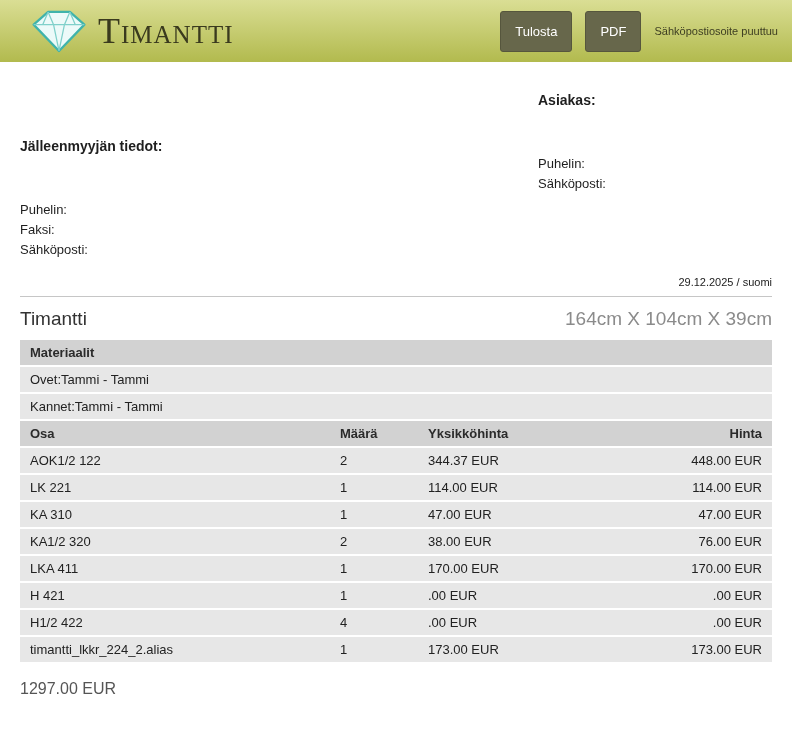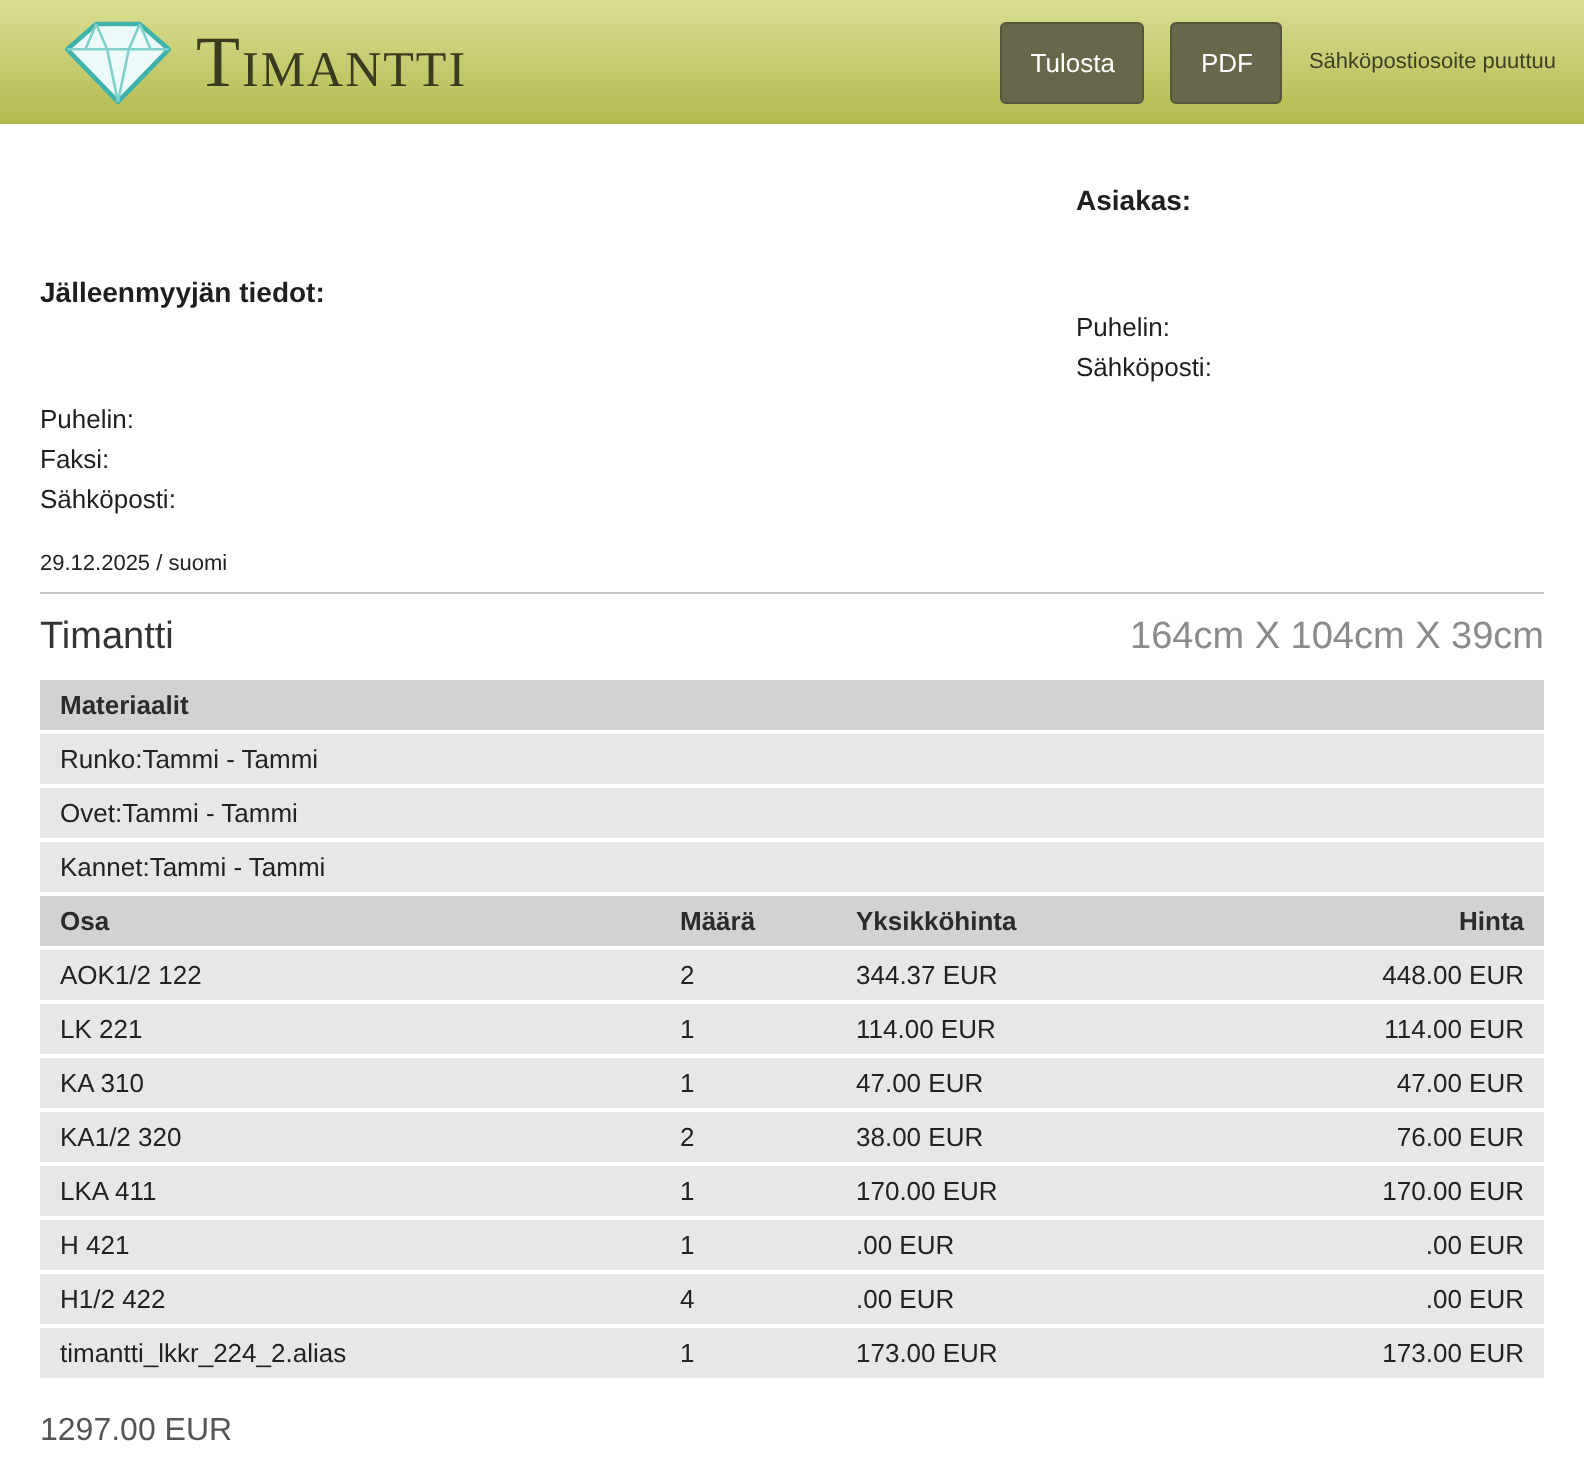--- a/index.html
+++ b/index.html
@@ -51,21 +51,21 @@
   
   .content { padding: 0 20px; }
 
   .info-cols { display: flex; }
   .col-left { width: 518px; margin-top: 46px; }
   .col-right { flex: 1; }
   .sec-title { font-size: 14px; font-weight: bold; margin: 30px 0 0 0; }
   .fields { margin-top: 46px; }
   .fields .field { line-height: 20px; }
 
-  .date-line { font-size: 11px; color: #222; margin: 16px 0 8px; }
+  .date-line { text-align: right; font-size: 11px; color: #222; margin: 16px 0 8px; }
 
   hr.divider { border: none; border-top: 1px solid #c6c6c6; margin: 0; }
 
   .product-line { display: flex; justify-content: space-between; align-items: baseline; margin: 11px 0 10px; }
   .product-name { font-size: 19px; color: #333; }
   .product-dims { font-size: 19px; color: #8b8b8b; }
 
   
   table.parts { width: 100%; border-collapse: collapse; table-layout: fixed; }
   table.parts th, table.parts td {
@@ -134,23 +134,20 @@
       <col style="width:310px">
         <col style="width:88px">
         <col style="width:196px">
         <col>
     </colgroup>
     <tbody>
       <tr>
         <th colspan="4">Materiaalit</th>
       </tr>
       <tr>
-        <td colspan="4">Runko:Tammi - Tammi</td>
-      </tr>
-      <tr>
         <td colspan="4">Ovet:Tammi - Tammi</td>
       </tr>
       <tr>
         <td colspan="4">Kannet:Tammi - Tammi</td>
       </tr>
 
       <tr>
         <th>Osa</th>
         <th>Määrä</th>
         <th>Yksikköhinta</th>

